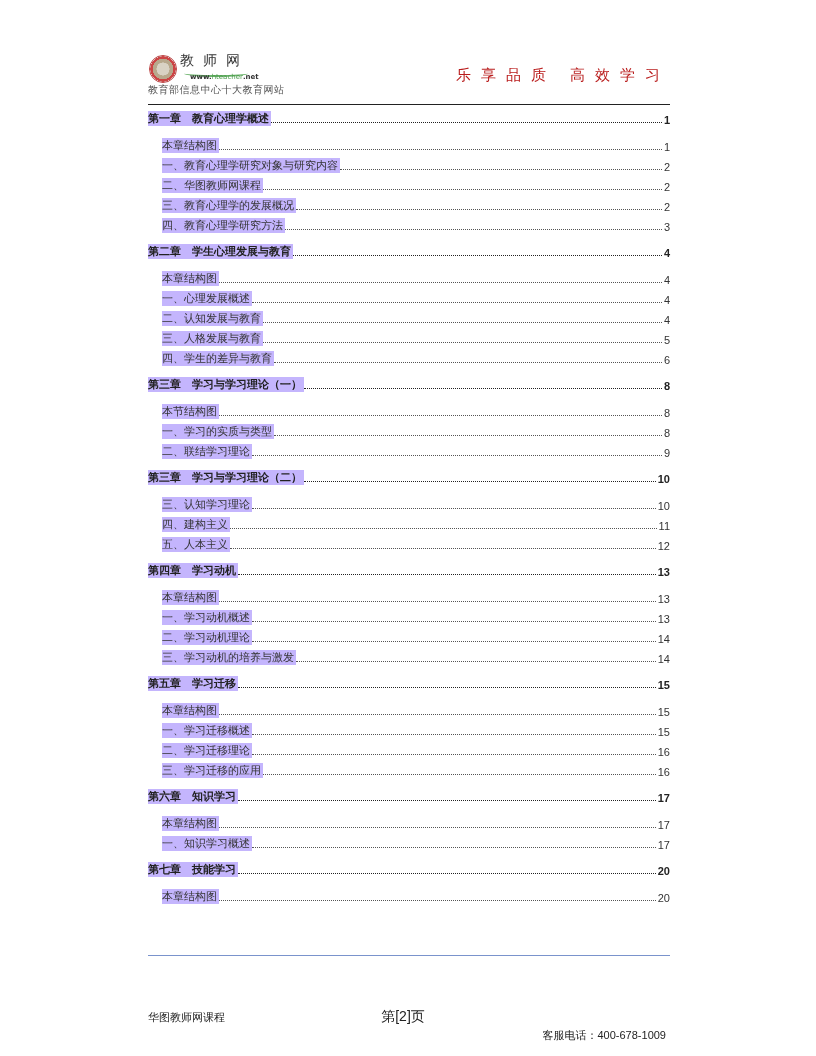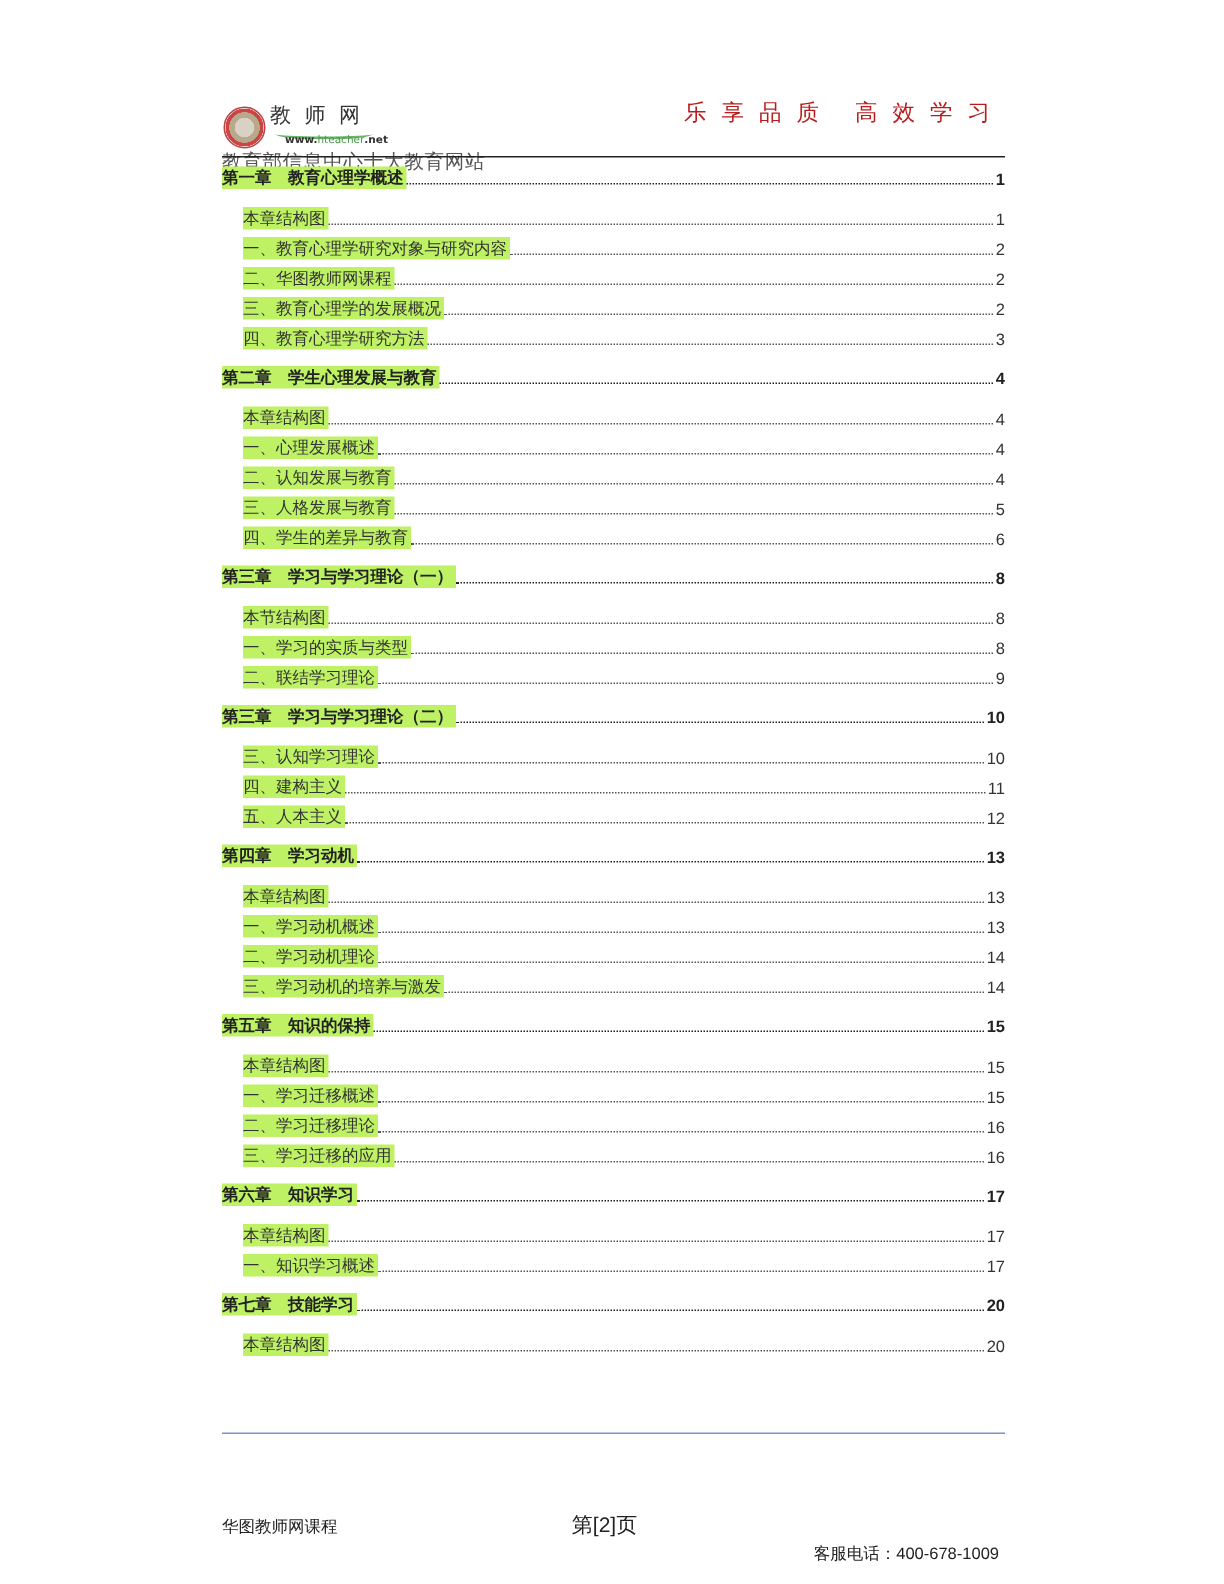--- a/index.html
+++ b/index.html
@@ -1,36 +1,36 @@
 <!DOCTYPE html>
 <html><head>
 <meta charset="utf-8">
 <style>
   html, body { margin:0; padding:0; background:#ffffff; }
   body { width:816px; height:1056px; position:relative; font-family:"DejaVu Sans", sans-serif; color:#222; overflow:hidden; }
   .page { position:absolute; left:0; top:0; width:816px; height:1056px; background:#fff; }
 
   .header { position:absolute; left:148px; top:52px; width:522px; height:48px; }
-  .logo { position:absolute; left:0; top:16px; width:110px; height:42px;text-align:center; }
+  .logo { position:absolute; left:0; top:0; width:110px; height:42px;text-align:center; }
   .logo-seal { position:absolute; left:1px; top:3px; width:26px; height:26px; border-radius:50%;
     background:radial-gradient(circle at 50% 50%, #d9d2c4 0 35%, #b8a88c 36% 55%, #c44 56% 68%, #e9d9d9 69% 100%);
     border:1px solid #b44; }
   .logo-title { position:absolute; left:32px; top:0; font-size:14px; letter-spacing:9px; color:#333; white-space:nowrap; }
   .logo-swoosh { position:absolute; left:36px; top:18px; width:64px; height:5px; border-bottom:2px solid #6bb36b; border-radius:0 0 50% 50%; }
   .logo-url { position:absolute; left:42px; top:21px; font-size:7px; color:#333; white-space:nowrap; font-weight:bold; }
   .logo-url .hl { color:#4a9a4a; font-weight:normal; }
-  .logo-sub { position:absolute; left:0; top:31px; font-size:13px; color:#555; white-space:nowrap; letter-spacing:0.5px; }
+  .logo-sub { position:absolute; left:0; top:31px; font-size:10px; color:#555; white-space:nowrap; letter-spacing:0.5px; }
   .slogan { position:absolute; right:0; top:14px; font-size:15px; color:#b91c1c; letter-spacing:10px; white-space:nowrap; }
   .slogan .gap { display:inline-block; width:14px; }
 
   .header-rule { position:absolute; left:148px; top:104px; width:522px; height:0; border-top:1.3px solid #222; }
 
   .toc { position:absolute; left:148px; top:106px; width:522px; }
   .toc-row { position:relative; height:20px; display:flex; align-items:flex-end; font-size:11px; white-space:nowrap; }
-  .toc-row .label { flex:0 0 auto; background:#bef264; padding-right:2px; }
+  .toc-row .label { flex:0 0 auto; background:#c4b5fd; padding-right:2px; }
   .toc-row .dots { flex:1 1 auto; overflow:hidden; border-bottom:1.4px dotted #555; margin-bottom:3px; height:0; }
   .toc-row .pg { flex:0 0 auto; padding-left:2px; font-family:"Liberation Sans", sans-serif; font-size:11px; }
   .toc-row.chapter { font-weight:bold; height:20px; margin-top:6px; margin-bottom:7px; }
   .toc-row.chapter:first-child { margin-top:0; }
   .toc-row.chapter .dots { border-bottom:1.6px dotted #222; }
   .toc-row.section { padding-left:14px; color:#333; }
   .toc-row.section .label { color:#333; }
 
   .footer-rule { position:absolute; left:148px; top:955px; width:522px; height:0; border-top:1.5px solid #7a93cc; }
   .footer { position:absolute; left:148px; top:962px; width:522px; height:18px; font-family:"Liberation Sans", sans-serif; font-size:11px; color:#222;margin-top:46px; }
@@ -176,21 +176,21 @@
         <span class="label">二、学习动机理论</span>
         <span class="dots"></span>
         <span class="pg">14</span>
       </div>
       <div class="toc-row section">
         <span class="label">三、学习动机的培养与激发</span>
         <span class="dots"></span>
         <span class="pg">14</span>
       </div>
       <div class="toc-row chapter">
-        <span class="label">第五章　知识的保持</span>
+        <span class="label">第五章　学习迁移</span>
         <span class="dots"></span>
         <span class="pg">15</span>
       </div>
       <div class="toc-row section">
         <span class="label">本章结构图</span>
         <span class="dots"></span>
         <span class="pg">15</span>
       </div>
       <div class="toc-row section">
         <span class="label">一、学习迁移概述</span>

